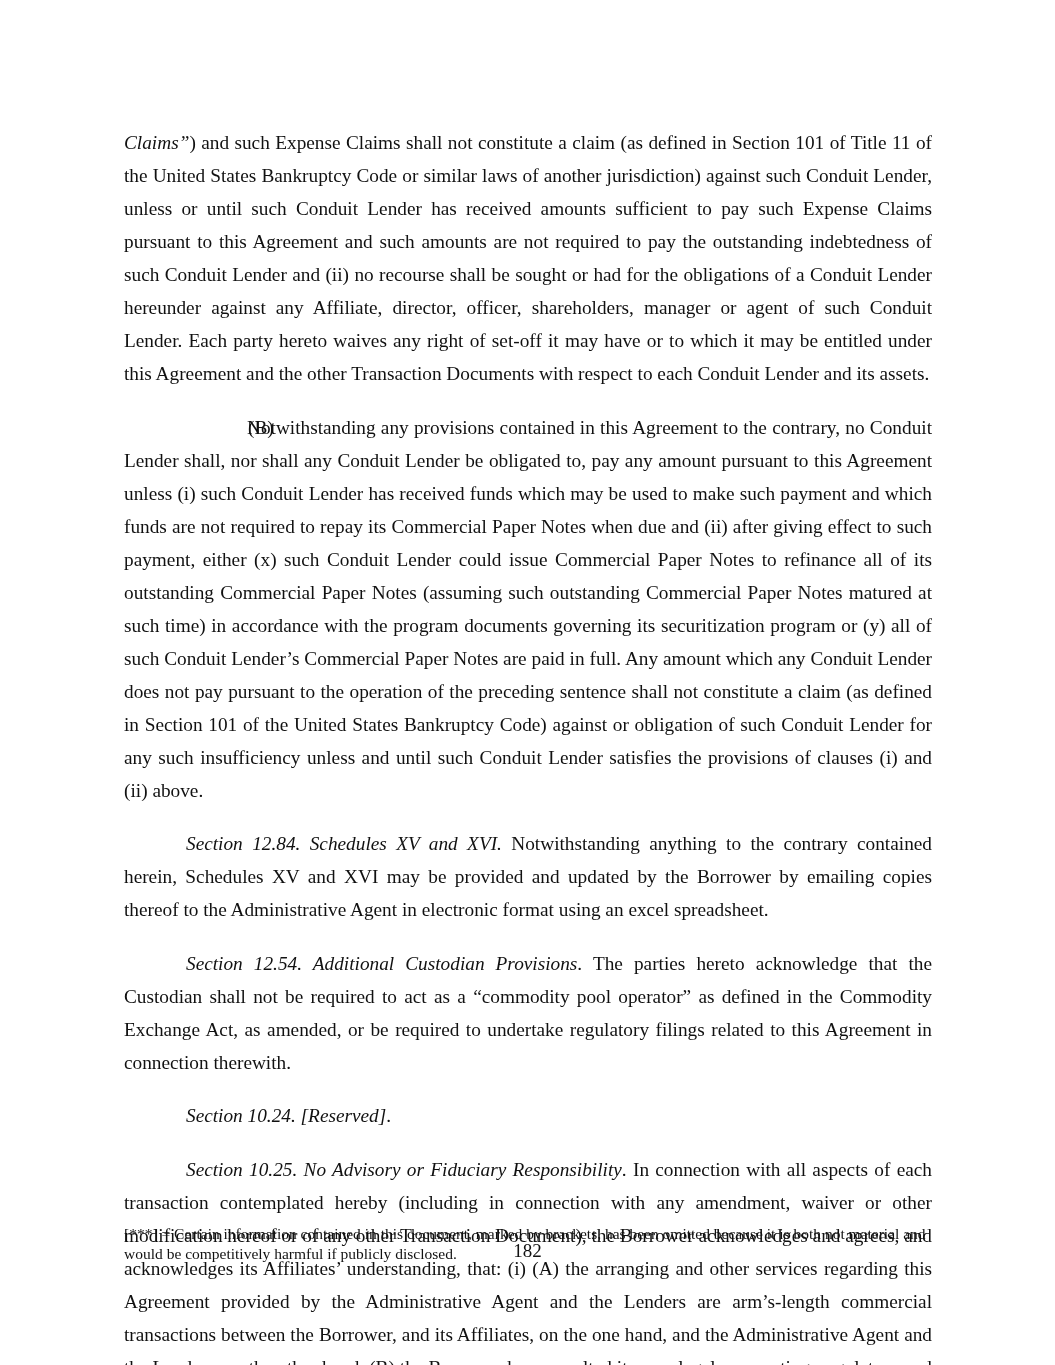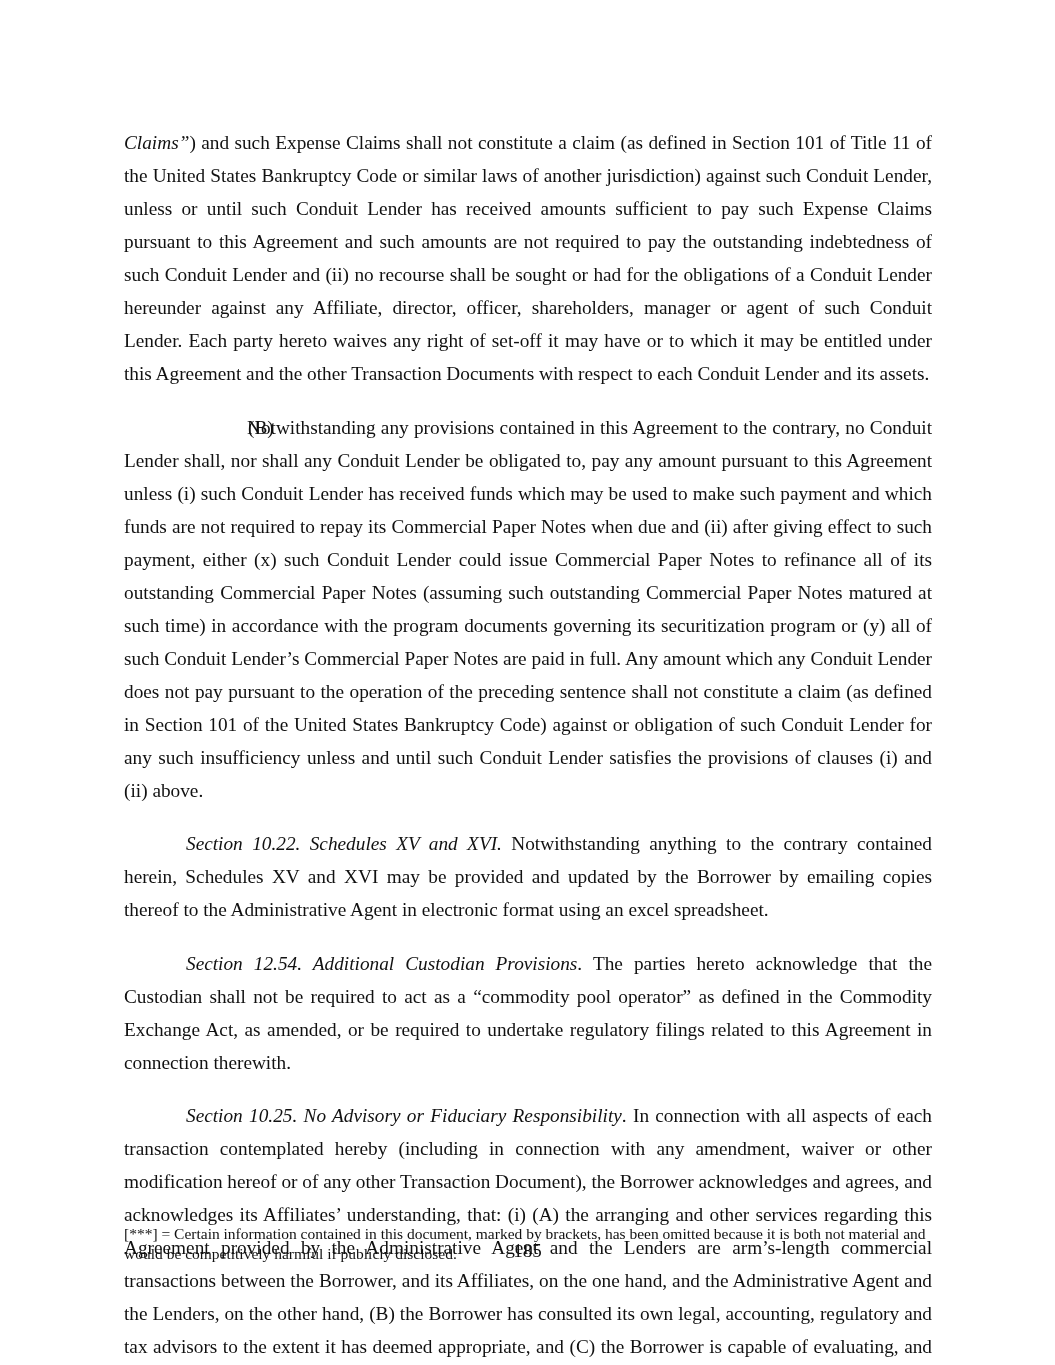--- a/index.html
+++ b/index.html
@@ -24,22 +24,23 @@
 </style>
 </head>
 <body>
 
 <div class="page">
   <p><em>Claims”</em><span>) and such Expense Claims shall not constitute a claim (as defined in Section 101 of Title 11 of the United States Bankruptcy Code or similar laws of another jurisdiction) against such Conduit Lender, unless or until such Conduit Lender has received amounts sufficient to pay such Expense Claims pursuant to this Agreement and such amounts are not required to pay the outstanding indebtedness of such Conduit Lender and (ii) no recourse shall be sought or had for the obligations of a Conduit Lender hereunder against any Affiliate, director, officer, shareholders, manager or agent of such Conduit Lender. Each party hereto waives any right of set-off it may have or to which it may be entitled under this Agreement and the other Transaction Documents with respect to each Conduit Lender and its assets.</span></p>
 
   <p class="indent"><span class="tab">(B)</span><span>Notwithstanding any provisions contained in this Agreement to the contrary, no Conduit Lender shall, nor shall any Conduit Lender be obligated to, pay any amount pursuant to this Agreement unless (i) such Conduit Lender has received funds which may be used to make such payment and which funds are not required to repay its Commercial Paper Notes when due and (ii) after giving effect to such payment, either (x) such Conduit Lender could issue Commercial Paper Notes to refinance all of its outstanding Commercial Paper Notes (assuming such outstanding Commercial Paper Notes matured at such time) in accordance with the program documents governing its securitization program or (y) all of such Conduit Lender’s Commercial Paper Notes are paid in full.  Any amount which any Conduit Lender does not pay pursuant to the operation of the preceding sentence shall not constitute a claim (as defined in Section 101 of the United States Bankruptcy Code) against or obligation of such Conduit Lender for any such insufficiency unless and until such Conduit Lender satisfies the provisions of clauses (i) and (ii) above.</span></p>
 
 
-  <p class="indent"><em>Section 10.22. Schedules XV and XVI.</em><span>  Notwithstanding anything to the contrary contained herein, Schedules XV and XVI may be provided and updated by the Borrower by emailing copies thereof to the Administrative Agent in electronic format using an excel spreadsheet.</span></p>
+  <p class="indent"><em>Section 12.84. Schedules XV and XVI.</em><span>  Notwithstanding anything to the contrary contained herein, Schedules XV and XVI may be provided and updated by the Borrower by emailing copies thereof to the Administrative Agent in electronic format using an excel spreadsheet.</span></p>
 
   <p class="indent"><em>Section 12.54. Additional Custodian Provisions</em><span>.  The parties hereto acknowledge that the Custodian shall not be required to act as a “commodity pool operator” as defined in the Commodity Exchange Act, as amended, or be required to undertake regulatory filings related to this Agreement in connection therewith.</span></p>
 
+  <p class="indent"><em>Section 10.24. [Reserved]</em><span>.</span></p>
 
   <p class="indent"><em>Section 10.25. No Advisory or Fiduciary Responsibility</em><span>.  In connection with all aspects of each transaction contemplated hereby (including in connection with any amendment, waiver or other modification hereof or of any other Transaction Document), the Borrower acknowledges and agrees, and acknowledges its Affiliates’ understanding, that: (i) (A) the arranging and other services regarding this Agreement provided by the Administrative Agent and the Lenders are arm’s-length commercial transactions between the Borrower, and its Affiliates, on the one hand, and the Administrative Agent and the Lenders, on the other hand, (B) the Borrower has consulted its own legal, accounting, regulatory and tax advisors to the extent it has deemed appropriate, and (C) the Borrower is capable of evaluating, and understands and accepts, the terms, risks and</span></p>
 </div>
 
-<div class="pagenum">185</div>
+<div class="pagenum">182</div>
 <div class="footnote">[***] = Certain information contained in this document, marked by brackets, has been omitted because it is both not material and would be competitively harmful if publicly disclosed.</div>
 
 </body></html>

